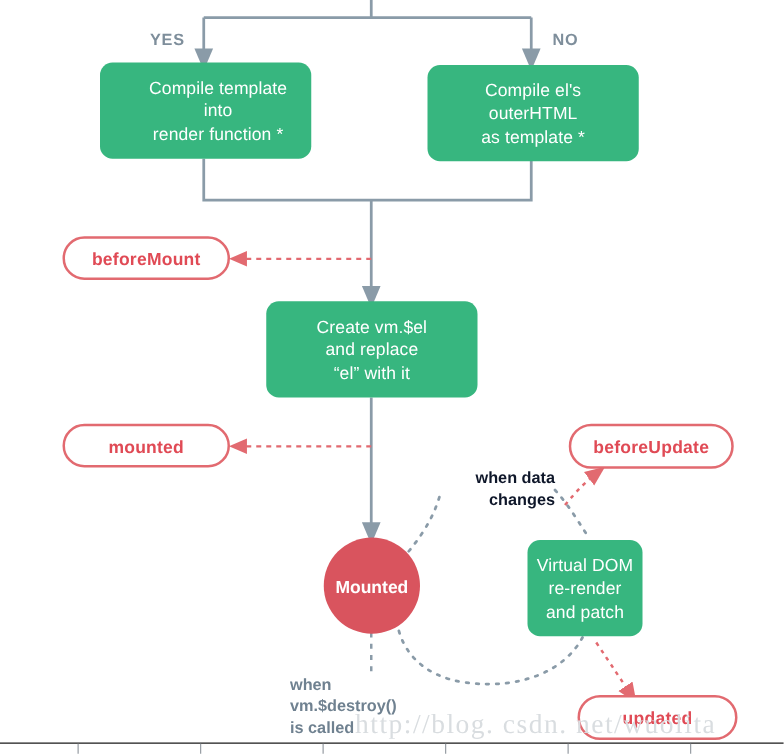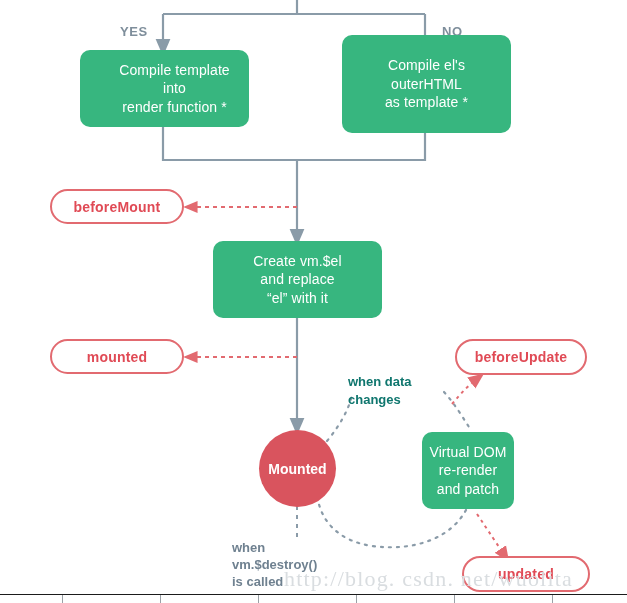--- a/index.html
+++ b/index.html
@@ -48,25 +48,25 @@
   }
 
   .branch-label{
     color:#7e8e9b;
     font-weight:bold;
     font-size:13px;
     letter-spacing:.6px;
   }
 
   .loop-label{
-    color:#0f766e;
+    color:#0f172a;
     font-weight:bold;
     font-size:13px;
     line-height:1.35;
-    text-align:left;
+    text-align:right;
     white-space:pre-line;
   }
 
   .destroy-label{
     color:#6f8190;
     font-weight:bold;
     font-size:13px;
     line-height:1.3;
     text-align:left;
     white-space:pre-line;
@@ -132,21 +132,21 @@
     <path d="M297,506 L297,540" stroke="#8a9ba8" stroke-width="2" fill="none" stroke-dasharray="4 5"></path>
   </svg>
 
   <div class="node branch-label" style="left:120px;top:24px;">YES</div>
   <div class="node branch-label" style="left:442px;top:24px;">NO</div>
 
   <div class="node green-box" style="left:80px;top:50px;width:169px;height:77px;padding-left:20px;">Compile template
 into
 render function *</div>
 
-  <div class="node green-box" style="left:342px;top:35px;width:169px;height:98px;">Compile el's
+  <div class="node green-box" style="left:342px;top:52px;width:169px;height:77px;">Compile el's
 outerHTML
 as template *</div>
 
   <div class="node green-box" style="left:213px;top:241px;width:169px;height:77px;">Create vm.$el
 and replace
 “el” with it</div>
 
   <div class="node green-box" style="left:422px;top:432px;width:92px;height:77px;">Virtual DOM
 re-render
 and patch</div>

